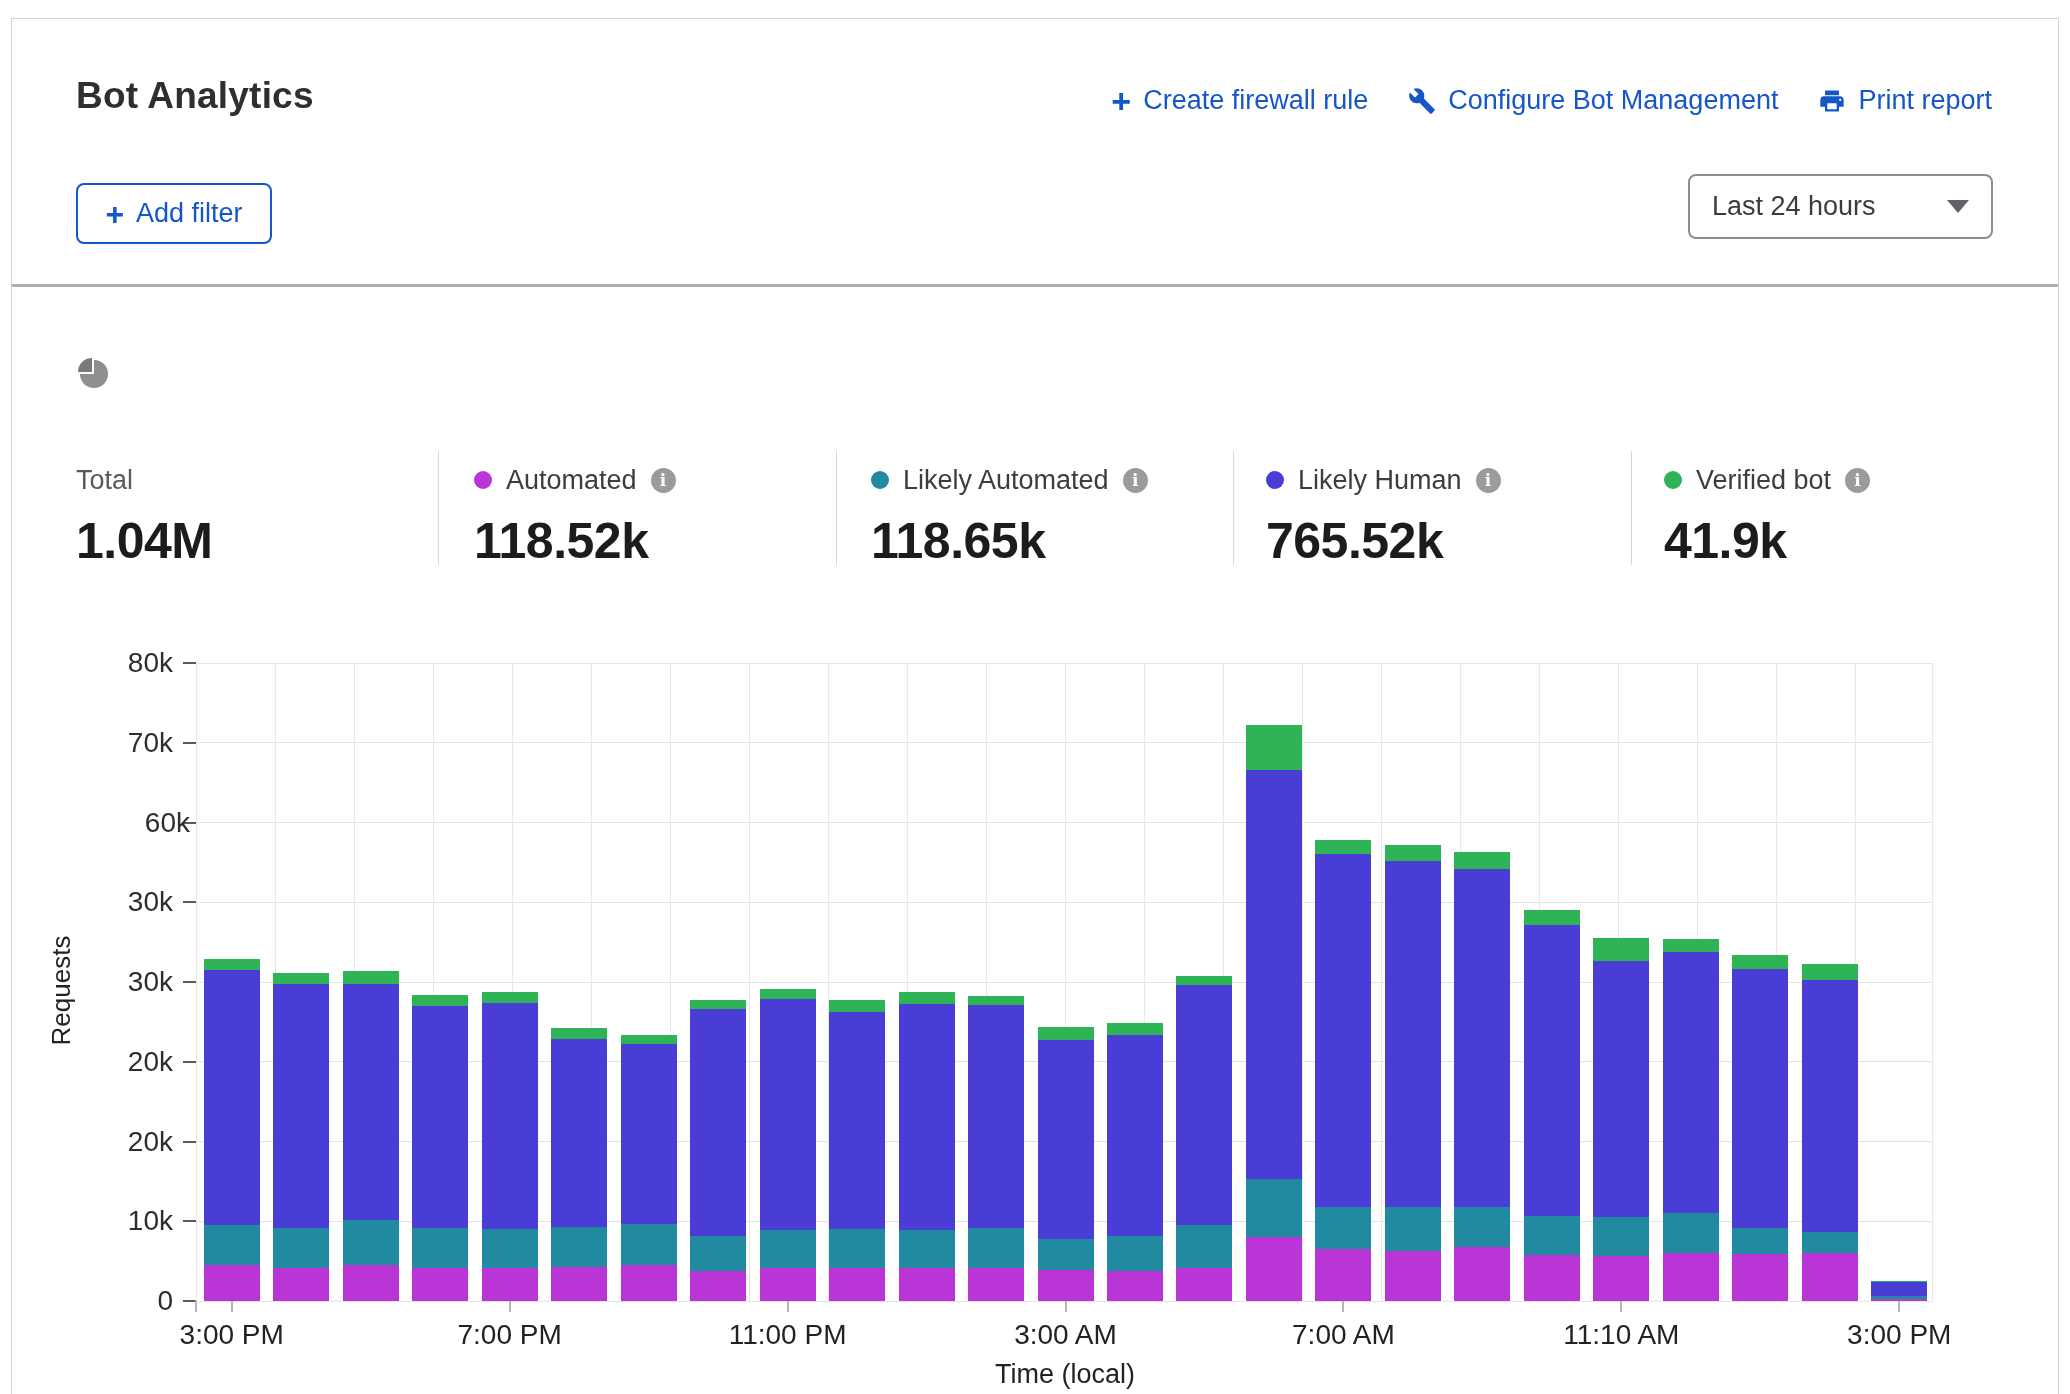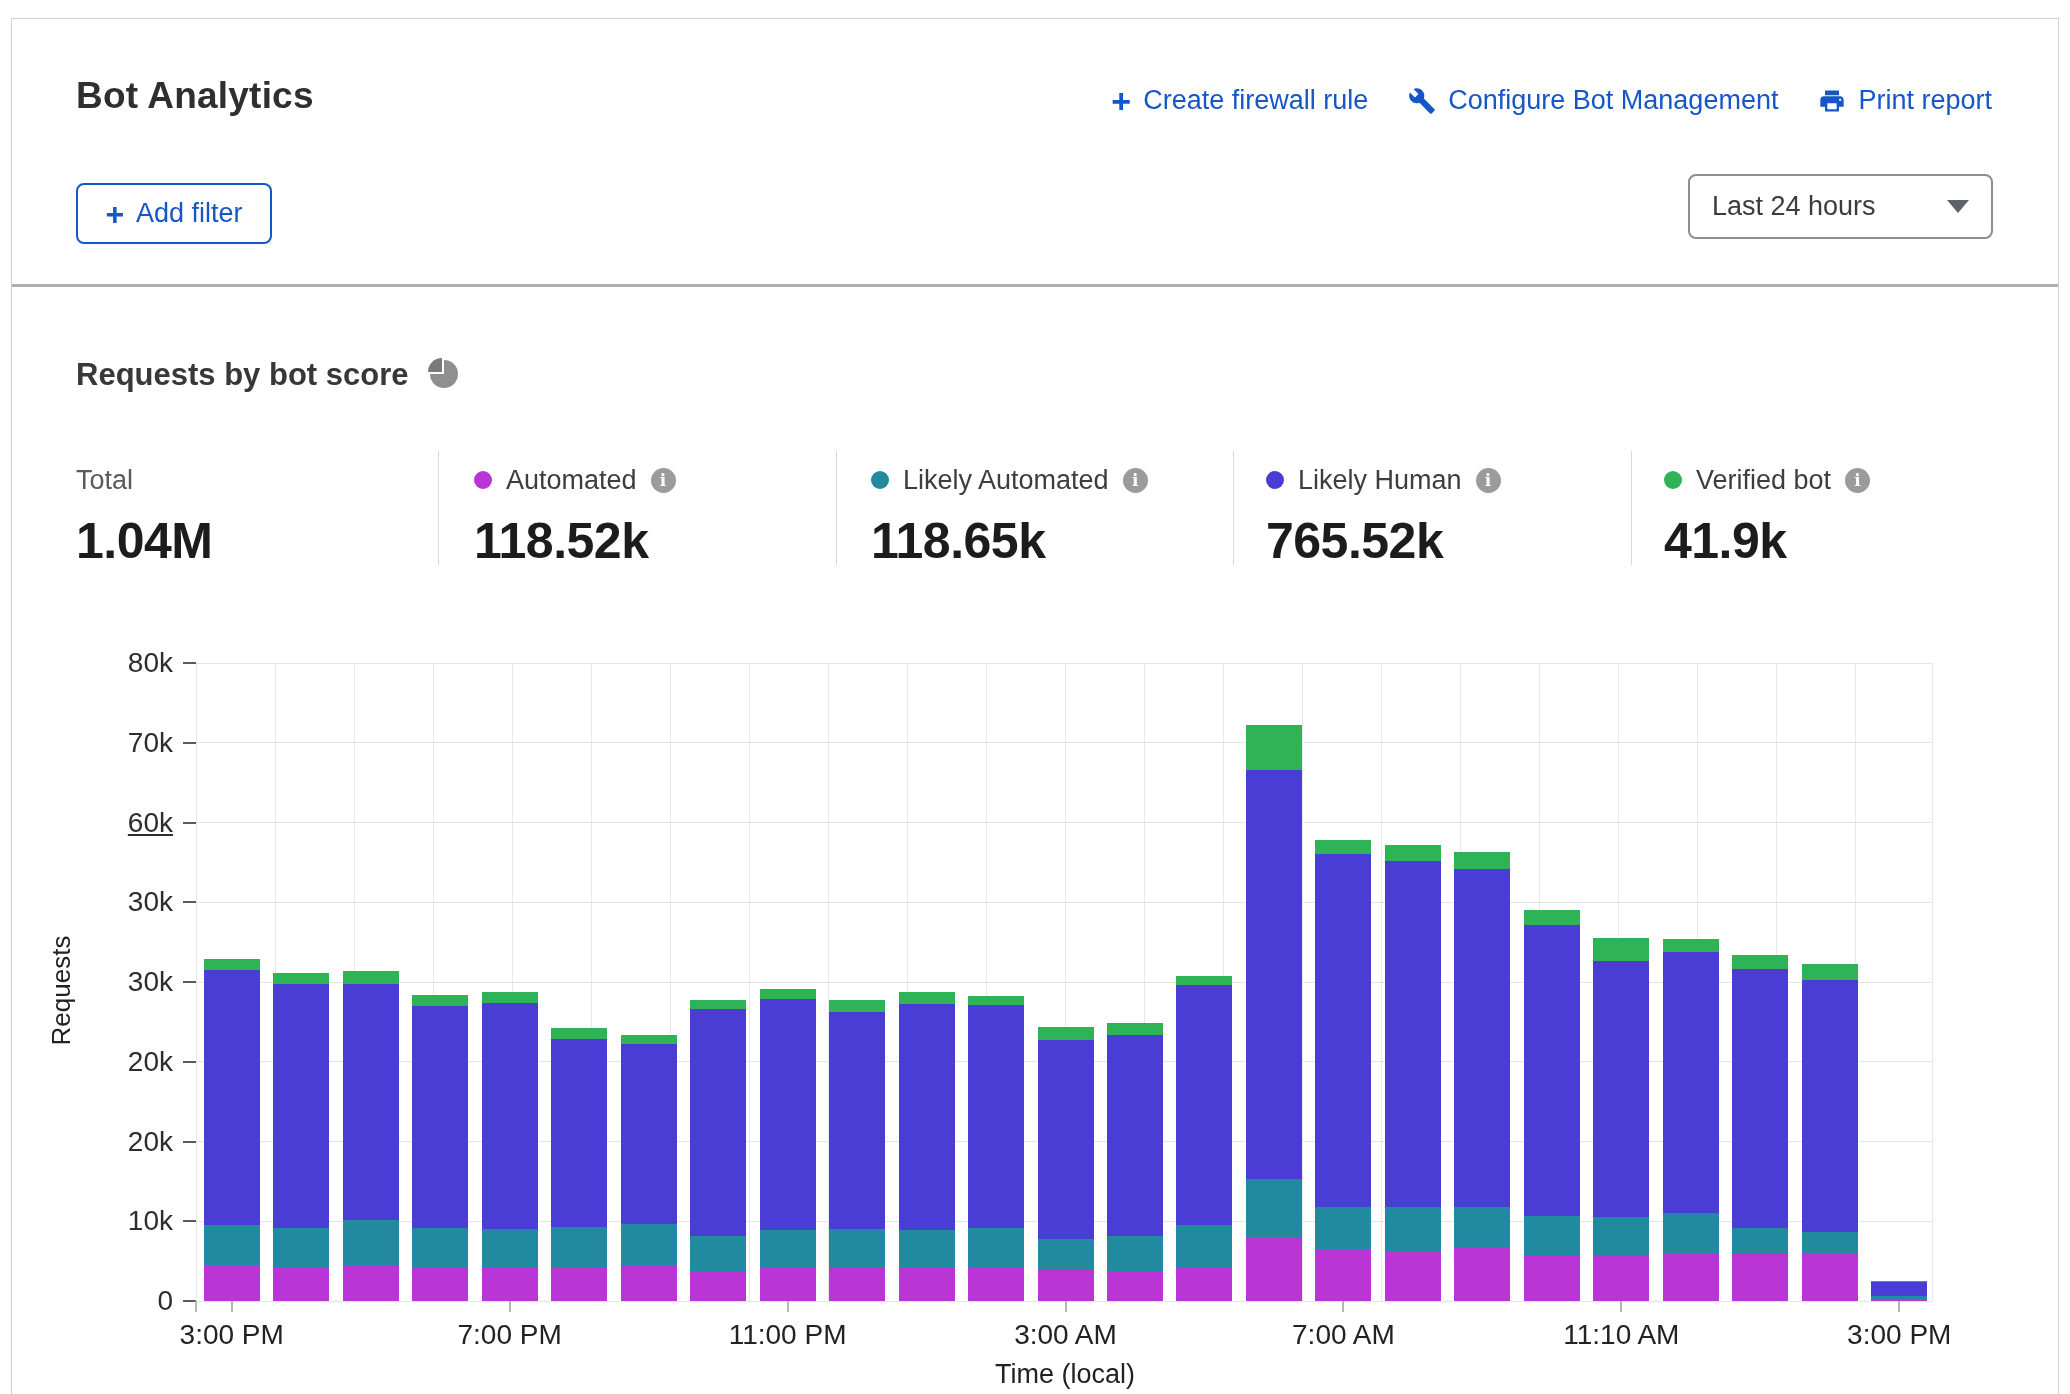--- a/index.html
+++ b/index.html
@@ -98,21 +98,20 @@
     </button>
 
     <div class="time-range">
       <span class="time-range-label">Last 24 hours</span>
       <span class="caret"></span>
     </div>
 
     <div class="header-divider"></div>
 
     <div class="section-title-row">
-      <span class="section-title">Requests by bot score</span>
       <span>
         <svg width="34" height="34" viewBox="0 0 34 34">
           <circle cx="18" cy="18" r="14" fill="#8f8f8f"></circle>
           <path d="M18 18 L18 4 A14 14 0 0 0 4 18 Z" fill="#ffffff"></path>
           <path d="M16 16 L16 2 A14 14 0 0 0 2 16 Z" fill="#7a7a7a"></path>
         </svg>
       </span>
     </div>
 
     <div class="stat" style="left:64px">
@@ -356,21 +355,21 @@
           <div class="ytick-label" style="left: 51px; top: 586.25px;">10k</div>
           <div class="ytick-mark" style="left: 171px; top: 521.5px;"></div>
           <div class="ytick-label" style="left: 51px; top: 506.5px;">20k</div>
           <div class="ytick-mark" style="left: 171px; top: 441.75px;"></div>
           <div class="ytick-label" style="left: 51px; top: 426.75px;">20k</div>
           <div class="ytick-mark" style="left: 171px; top: 362px;"></div>
           <div class="ytick-label" style="left: 51px; top: 347px;">30k</div>
           <div class="ytick-mark" style="left: 171px; top: 282.25px;"></div>
           <div class="ytick-label" style="left: 51px; top: 267.25px;">30k</div>
           <div class="ytick-mark" style="left: 171px; top: 202.5px;"></div>
-          <div class="ytick-label" style="left: 51px; top: 187.5px; text-decoration: underline;">60k</div>
+          <div class="ytick-label" style="left: 68px; top: 187.5px;">60k</div>
           <div class="ytick-mark" style="left: 171px; top: 122.75px;"></div>
           <div class="ytick-label" style="left: 51px; top: 107.75px;">70k</div>
           <div class="ytick-mark" style="left: 171px; top: 43px;"></div>
           <div class="ytick-label" style="left: 51px; top: 28px;">80k</div>
         </div>
       <div id="xaxis">
           <div class="xtick-mark" style="left: 183px; top: 682px;"></div>
           <div class="xtick-mark" style="left: 218.74px; top: 682px;"></div>
           <div class="xtick-label" style="left: 219.74px; top: 700px;">3:00 PM</div>
           <div class="xtick-mark" style="left: 496.66px; top: 682px;"></div>

